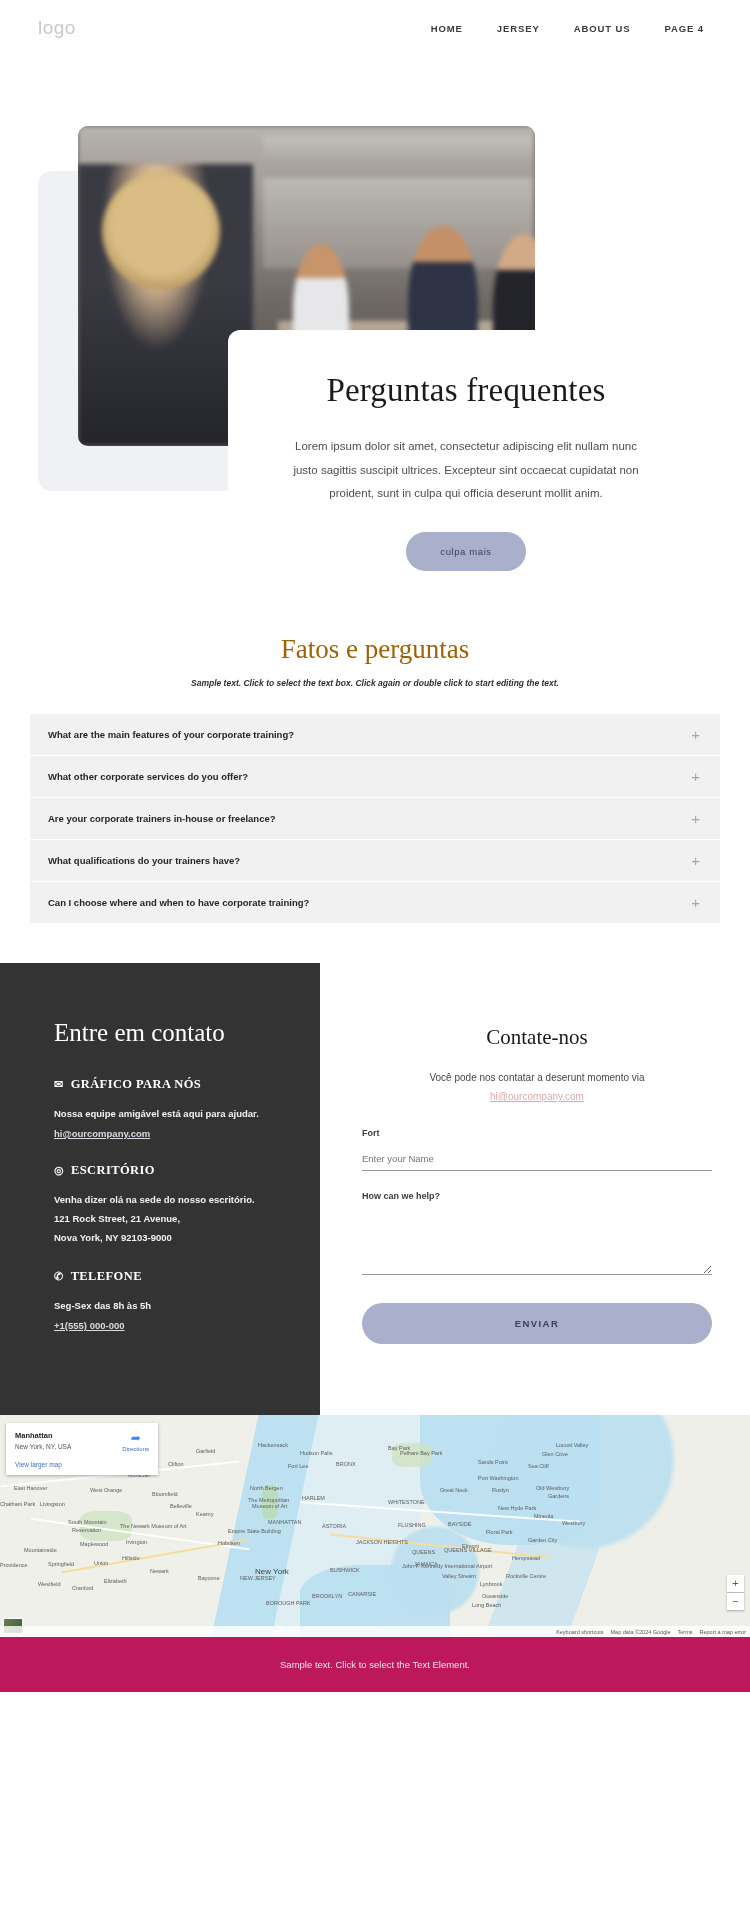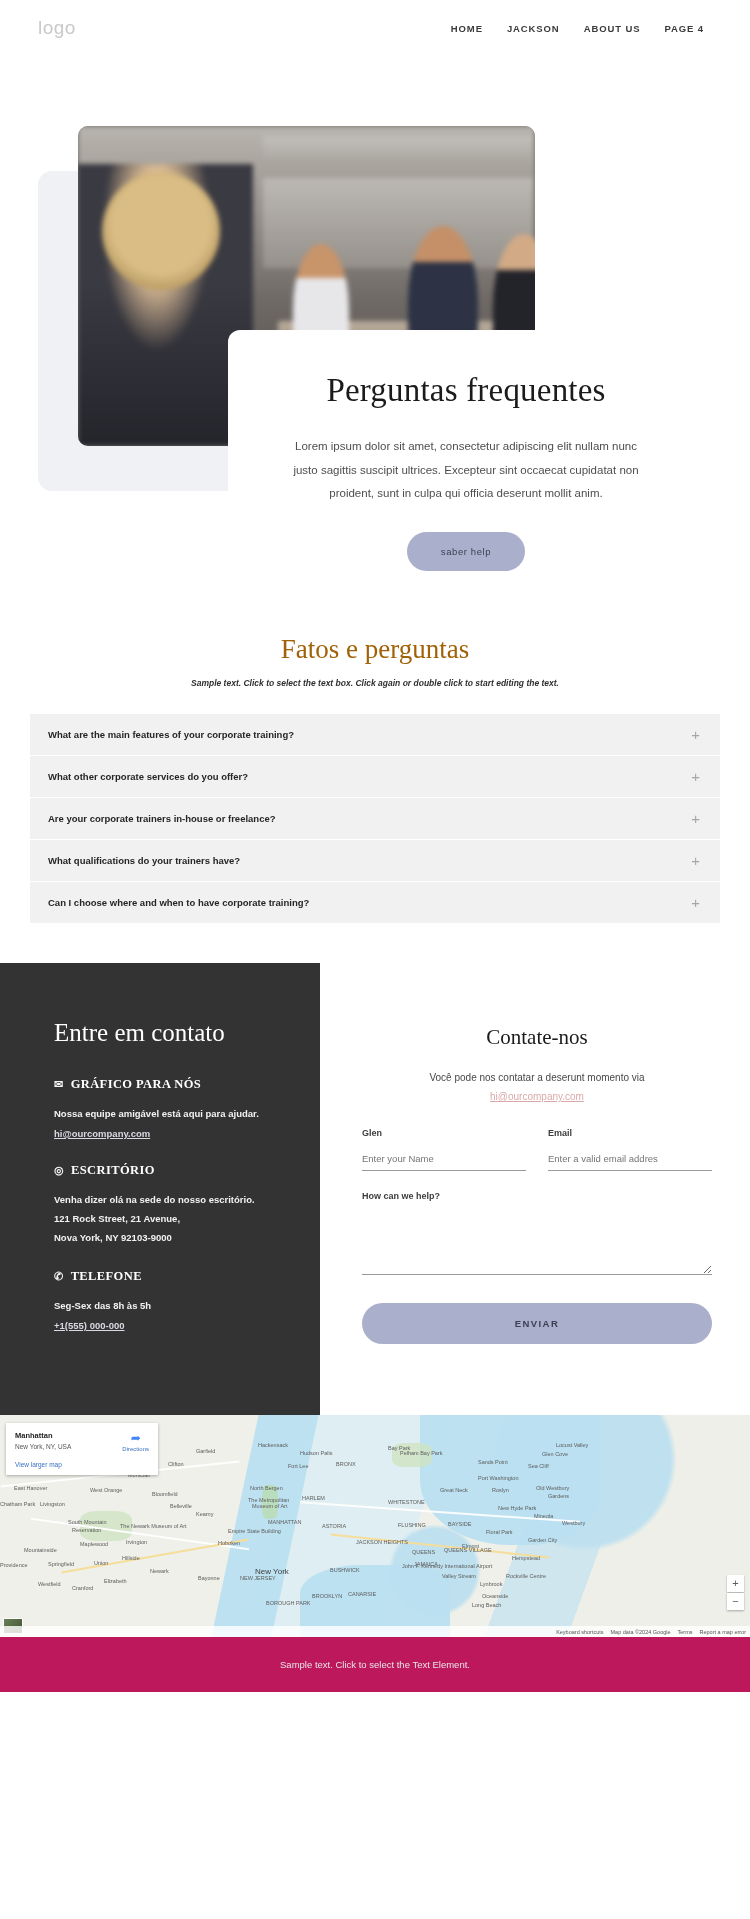--- a/index.html
+++ b/index.html
@@ -23,21 +23,21 @@
     font-family: "Liberation Sans", sans-serif;
     font-size: 19px;
     color: #c9c9c9;
     letter-spacing: .5px;
     font-weight: 400;
   }
   .nav {
     margin-left: auto;
     display: flex;
     align-items: center;
-    gap: 24px;
+    gap: 34px;
     padding-right: 16px;
   }
   .nav a {
     font-size: 9.5px;
     letter-spacing: .9px;
     color: #3a3a3a;
     text-decoration: none;
     font-weight: 600;
     white-space: nowrap;
   }
@@ -300,21 +300,21 @@
   }
   .footer-txt { font-size: 9.5px; color: #e6e6e6; }
 </style>
 </head>
 <body>
 
 <div class="header">
   <div class="logo">logo</div>
   <nav class="nav">
     <a href="#">HOME</a>
-    <a href="#">JACKSON</a>
+    <a href="#">JERSEY</a>
     <a href="#">ABOUT US</a>
     <a href="#">PAGE 4</a>
   </nav>
 </div>
 
 <div class="hero">
   <div class="hero-bgcard"></div>
 
   <div class="hero-photo">
     <div class="blurwrap">
@@ -326,21 +326,21 @@
       <div class="ph-p b"></div>
       <div class="ph-p c"></div>
       <div class="ph-woman"></div>
       <div class="ph-hair"></div>
     </div>
   </div>
 
   <div class="hero-card">
     <h1 class="hero-title">Perguntas frequentes</h1>
     <p class="hero-text">Lorem ipsum dolor sit amet, consectetur adipiscing elit nullam nunc justo sagittis suscipit ultrices. Excepteur sint occaecat cupidatat non proident, sunt in culpa qui officia deserunt mollit anim.</p>
-    <button class="btn-primary">saber help</button>
+    <button class="btn-primary">culpa mais</button>
   </div>
 </div>
 
 <div class="faq-section">
   <h2 class="faq-title">Fatos e perguntas</h2>
   <div class="faq-sub">Sample text. Click to select the text box. Click again or double click to start editing the text.</div>
 
   <div class="faq-list">
     <div class="faq-item">
       <span class="faq-q">What are the main features of your corporate training?</span>
@@ -399,26 +399,22 @@
     </div>
   </div>
 
   <div class="contact-right">
     <h2 class="cr-title">Contate-nos</h2>
     <div class="cr-sub">Você pode nos contatar a deserunt momento via</div>
     <a class="cr-mail" href="#">hi@ourcompany.com</a>
 
     <div class="frow">
       <div class="fgroup">
-        <label class="flabel">Glen</label>
+        <label class="flabel">Fort</label>
         <input class="finput" type="text" placeholder="Enter your Name" style="">
-      </div>
-      <div class="fgroup">
-        <label class="flabel">Email</label>
-        <input class="finput" type="text" placeholder="Enter a valid email addres" style="">
       </div>
     </div>
 
     <div style="margin-top:20px;">
       <label class="flabel">How can we help?</label>
       <textarea class="ftext" placeholder="" style=""></textarea>
     </div>
 
     <button class="btn-send">ENVIAR</button>
   </div>

